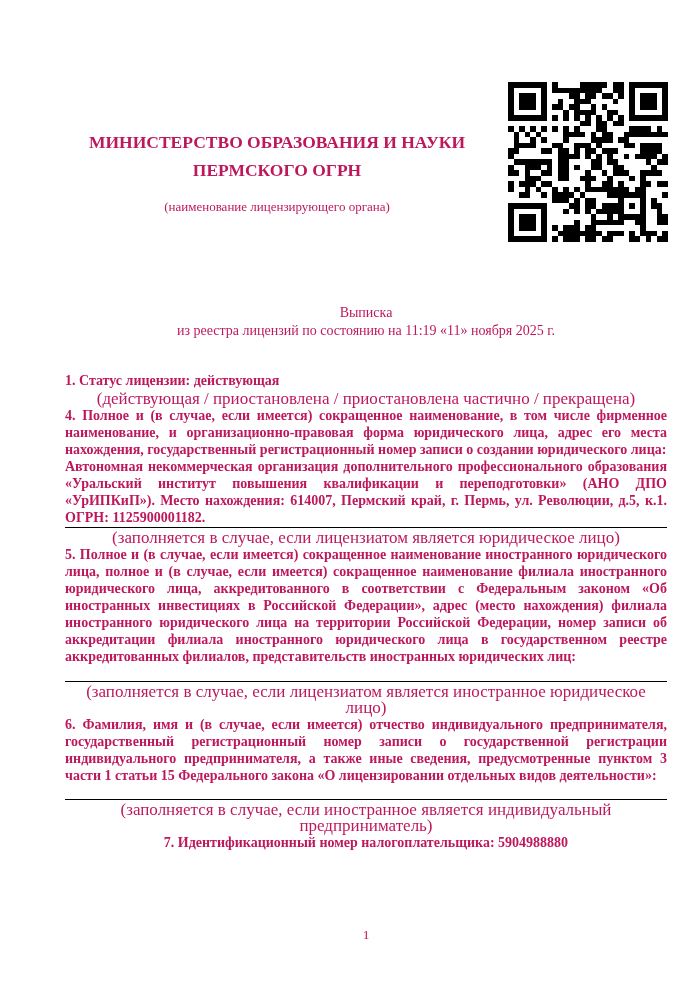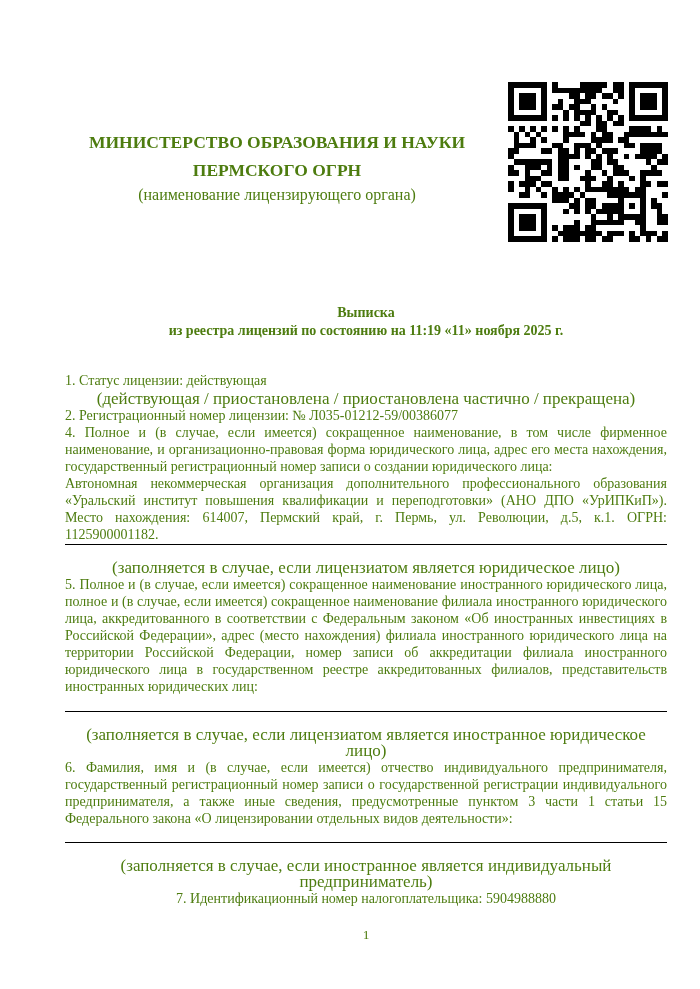--- a/index.html
+++ b/index.html
@@ -1,21 +1,21 @@
 <!DOCTYPE html>
 <html><head>
 <meta charset="utf-8">
 <style>
   html, body { margin: 0; padding: 0; background: #ffffff; }
   .page {
     position: relative;
     width: 700px;
     height: 989px;
     background: #ffffff;
-    color: #4d7c0f;
+    color: #be185d;
     font-family: "Liberation Serif", "DejaVu Serif", serif;
     font-size: 14px;
     overflow: hidden;
   }
   .qr-box {
     position: absolute;
     left: 508px;
     top: 82px;
     width: 160px;
     height: 160px;
@@ -27,61 +27,60 @@
     width: 424px;
     text-align: center;
   }
   .ministry-line {
     font-weight: bold;
     font-size: 17.5px;
     line-height: 28px;
     white-space: nowrap;
   }
   .ministry-caption {
-    font-size: 16px;
+    font-size: 13px;
     line-height: 13px;
-    margin-top: 4px;
+    margin-top: 16px;
   }
   .title-block {
     position: absolute;
     left: 65px;
     top: 304px;
     width: 602px;
     text-align: center;
     line-height: 17.5px;
-    font-weight: bold;
   }
   .content {
     position: absolute;
     left: 65px;
     top: 372px;
     width: 602px;
     line-height: 17px;
   }
-  .content p { margin: 0; }
+  .content p { margin: 0; font-weight: bold; }
   .just { text-align: justify; }
   .cap-row {
     width: 602px;
     text-align: center;
     font-size: 17px;
     line-height: 16px;
   }
   .rule {
     height: 0;
     border-top: 1.6px solid #000;
     width: 602px;
   }
   .mt-cap   { margin-top: 2px; }
   .mt-item  { margin-top: 15px; }
   .mt-item2 { margin-top: 16px; }
   .mt-para5 { margin-top: 14px; }
   .mt-para6 { margin-top: 12px; }
   .mt-rule5 { margin-top: 16px; }
   .mt-rule6 { margin-top: 15px; }
-  .mt-capr  { margin-top: 15px; }
+  .mt-capr  { margin-top: 2px; }
   .mt-item7 { margin-top: 14px; text-align: center; }
   .page-number {
     position: absolute;
     left: 65px;
     top: 927px;
     width: 602px;
     text-align: center;
     font-size: 13.5px;
   }
 </style>
@@ -536,21 +535,20 @@
 
   <div class="title-block">
     <div>Выписка</div>
     <div>из реестра лицензий по состоянию на 11:19 «11» ноября 2025 г.</div>
   </div>
 
   <div class="content">
     <p>1. Статус лицензии: действующая</p>
     <div class="cap-row mt-cap">(действующая / приостановлена / приостановлена частично / прекращена)</div>
 
-    <p class="mt-item">2. Регистрационный номер лицензии: № Л035-01212-59/00386077</p>
 
 
     <p class="just mt-item">4. Полное и (в случае, если имеется) сокращенное наименование, в том числе фирменное наименование, и организационно-правовая форма юридического лица, адрес его места нахождения, государственный регистрационный номер записи о создании юридического лица:</p>
     <p class="just">Автономная некоммерческая организация дополнительного профессионального образования «Уральский институт повышения квалификации и переподготовки» (АНО ДПО «УрИПКиП»). Место нахождения: 614007, Пермский край, г. Пермь, ул. Революции, д.5, к.1. ОГРН: 1125900001182.</p>
     <div class="rule" style="margin-top:1px"></div>
     <div class="cap-row mt-capr">(заполняется в случае, если лицензиатом является юридическое лицо)</div>
 
     <p class="just mt-para5">5. Полное и (в случае, если имеется) сокращенное наименование иностранного юридического лица, полное и (в случае, если имеется) сокращенное наименование филиала иностранного юридического лица, аккредитованного в соответствии с Федеральным законом «Об иностранных инвестициях в Российской Федерации», адрес (место нахождения) филиала иностранного юридического лица на территории Российской Федерации, номер записи об аккредитации филиала иностранного юридического лица в государственном реестре аккредитованных филиалов, представительств иностранных юридических лиц:</p>
     <div class="rule mt-rule5"></div>
     <div class="cap-row mt-capr">(заполняется в случае, если лицензиатом является иностранное юридическое лицо)</div>

